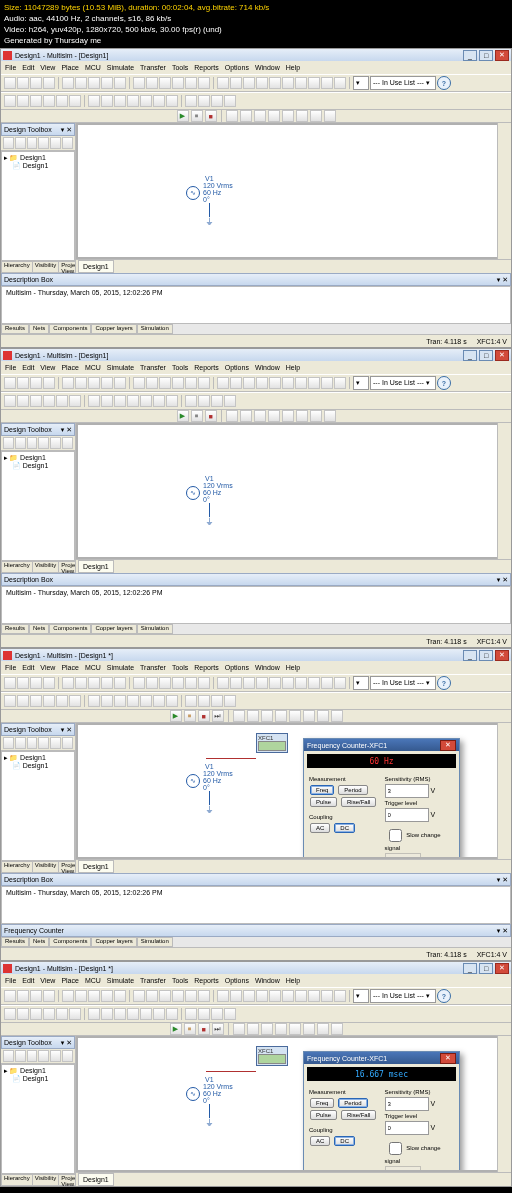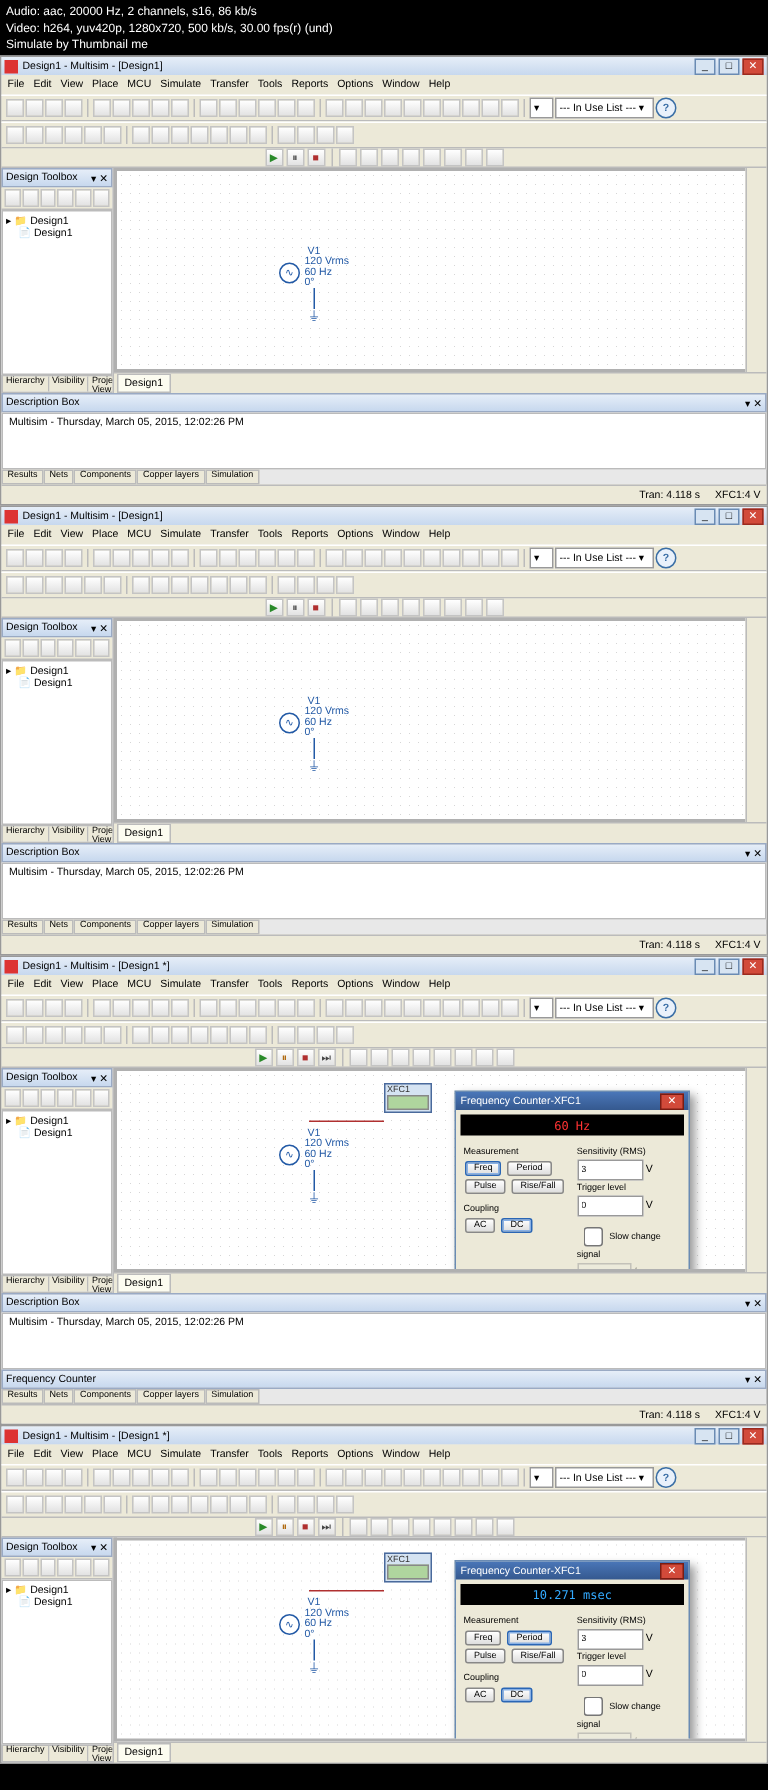--- a/index.html
+++ b/index.html
@@ -54,23 +54,24 @@
   .dlg .lbl{font-size:6px;margin:2px 0;}
   .dlg .btn{display:inline-block;border:1px solid #888;background:linear-gradient(#fff,#ddd);padding:1px 5px;font-size:6px;margin:1px;border-radius:2px;}
   .dlg .btn.act{border:1px solid #2a66b5;box-shadow:0 0 0 1px #8ab1e4 inset;}
   .dlg input[type=text]{width:38px;height:10px;font-size:6px;border:1px solid #999;}
   .wm{position:absolute;left:0;right:0;text-align:center;color:#ffe44a;font-size:20px;font-weight:bold;letter-spacing:2px;pointer-events:none;}
 </style>
 </head>
 <body>
 
 <div class="file-info">
-  <div>Audio: aac, 20000 Hz, 2 channels, s16, 86 kb/s</div>
+  <div><span class="y">Size: 11047289 bytes (10.53 MiB), duration: 00:02:04, avg.bitrate: 714 kb/s</span></div>
+  <div>Audio: aac, 44100 Hz, 2 channels, s16, 86 kb/s</div>
   <div>Video: h264, yuv420p, 1280x720, 500 kb/s, 30.00 fps(r) (und)</div>
-  <div>Simulate by Thumbnail me</div>
+  <div>Generated by Thursday me</div>
 </div>
 
 <div id="panels">
   <div class="app">
     <div class="title">
       <span style="width:9px;height:9px;background:#d33;margin-right:3px"></span>
       <span>Design1 - Multisim - [Design1]</span>
       <span class="minmax">
         <span class="winbtn">_</span>
         <span class="winbtn">□</span>
@@ -723,21 +724,21 @@
       <div>XFC1</div>
       <div class="scr"></div>
     </div>
     <div style="position:absolute;left:128px;top:33px;width:50px;height:1px;background:#b03030"></div>
 
     <div class="dlg" style="left:225px;top:13px">
       <div class="dt">
         <span>Frequency Counter-XFC1</span>
         <span class="dclose">✕</span>
       </div>
-      <div class="lcd bl">10.271 msec</div>
+      <div class="lcd bl">16.667 msec</div>
       <div class="grid">
         <div class="col">
           <div class="lbl">Measurement</div>
           <span class="btn">Freq</span>
           <span class="btn act">Period</span><br>
           <span class="btn">Pulse</span>
           <span class="btn">Rise/Fall</span>
           <div class="lbl" style="margin-top:6px">Coupling</div>
           <span class="btn">AC</span>
           <span class="btn act">DC</span>

